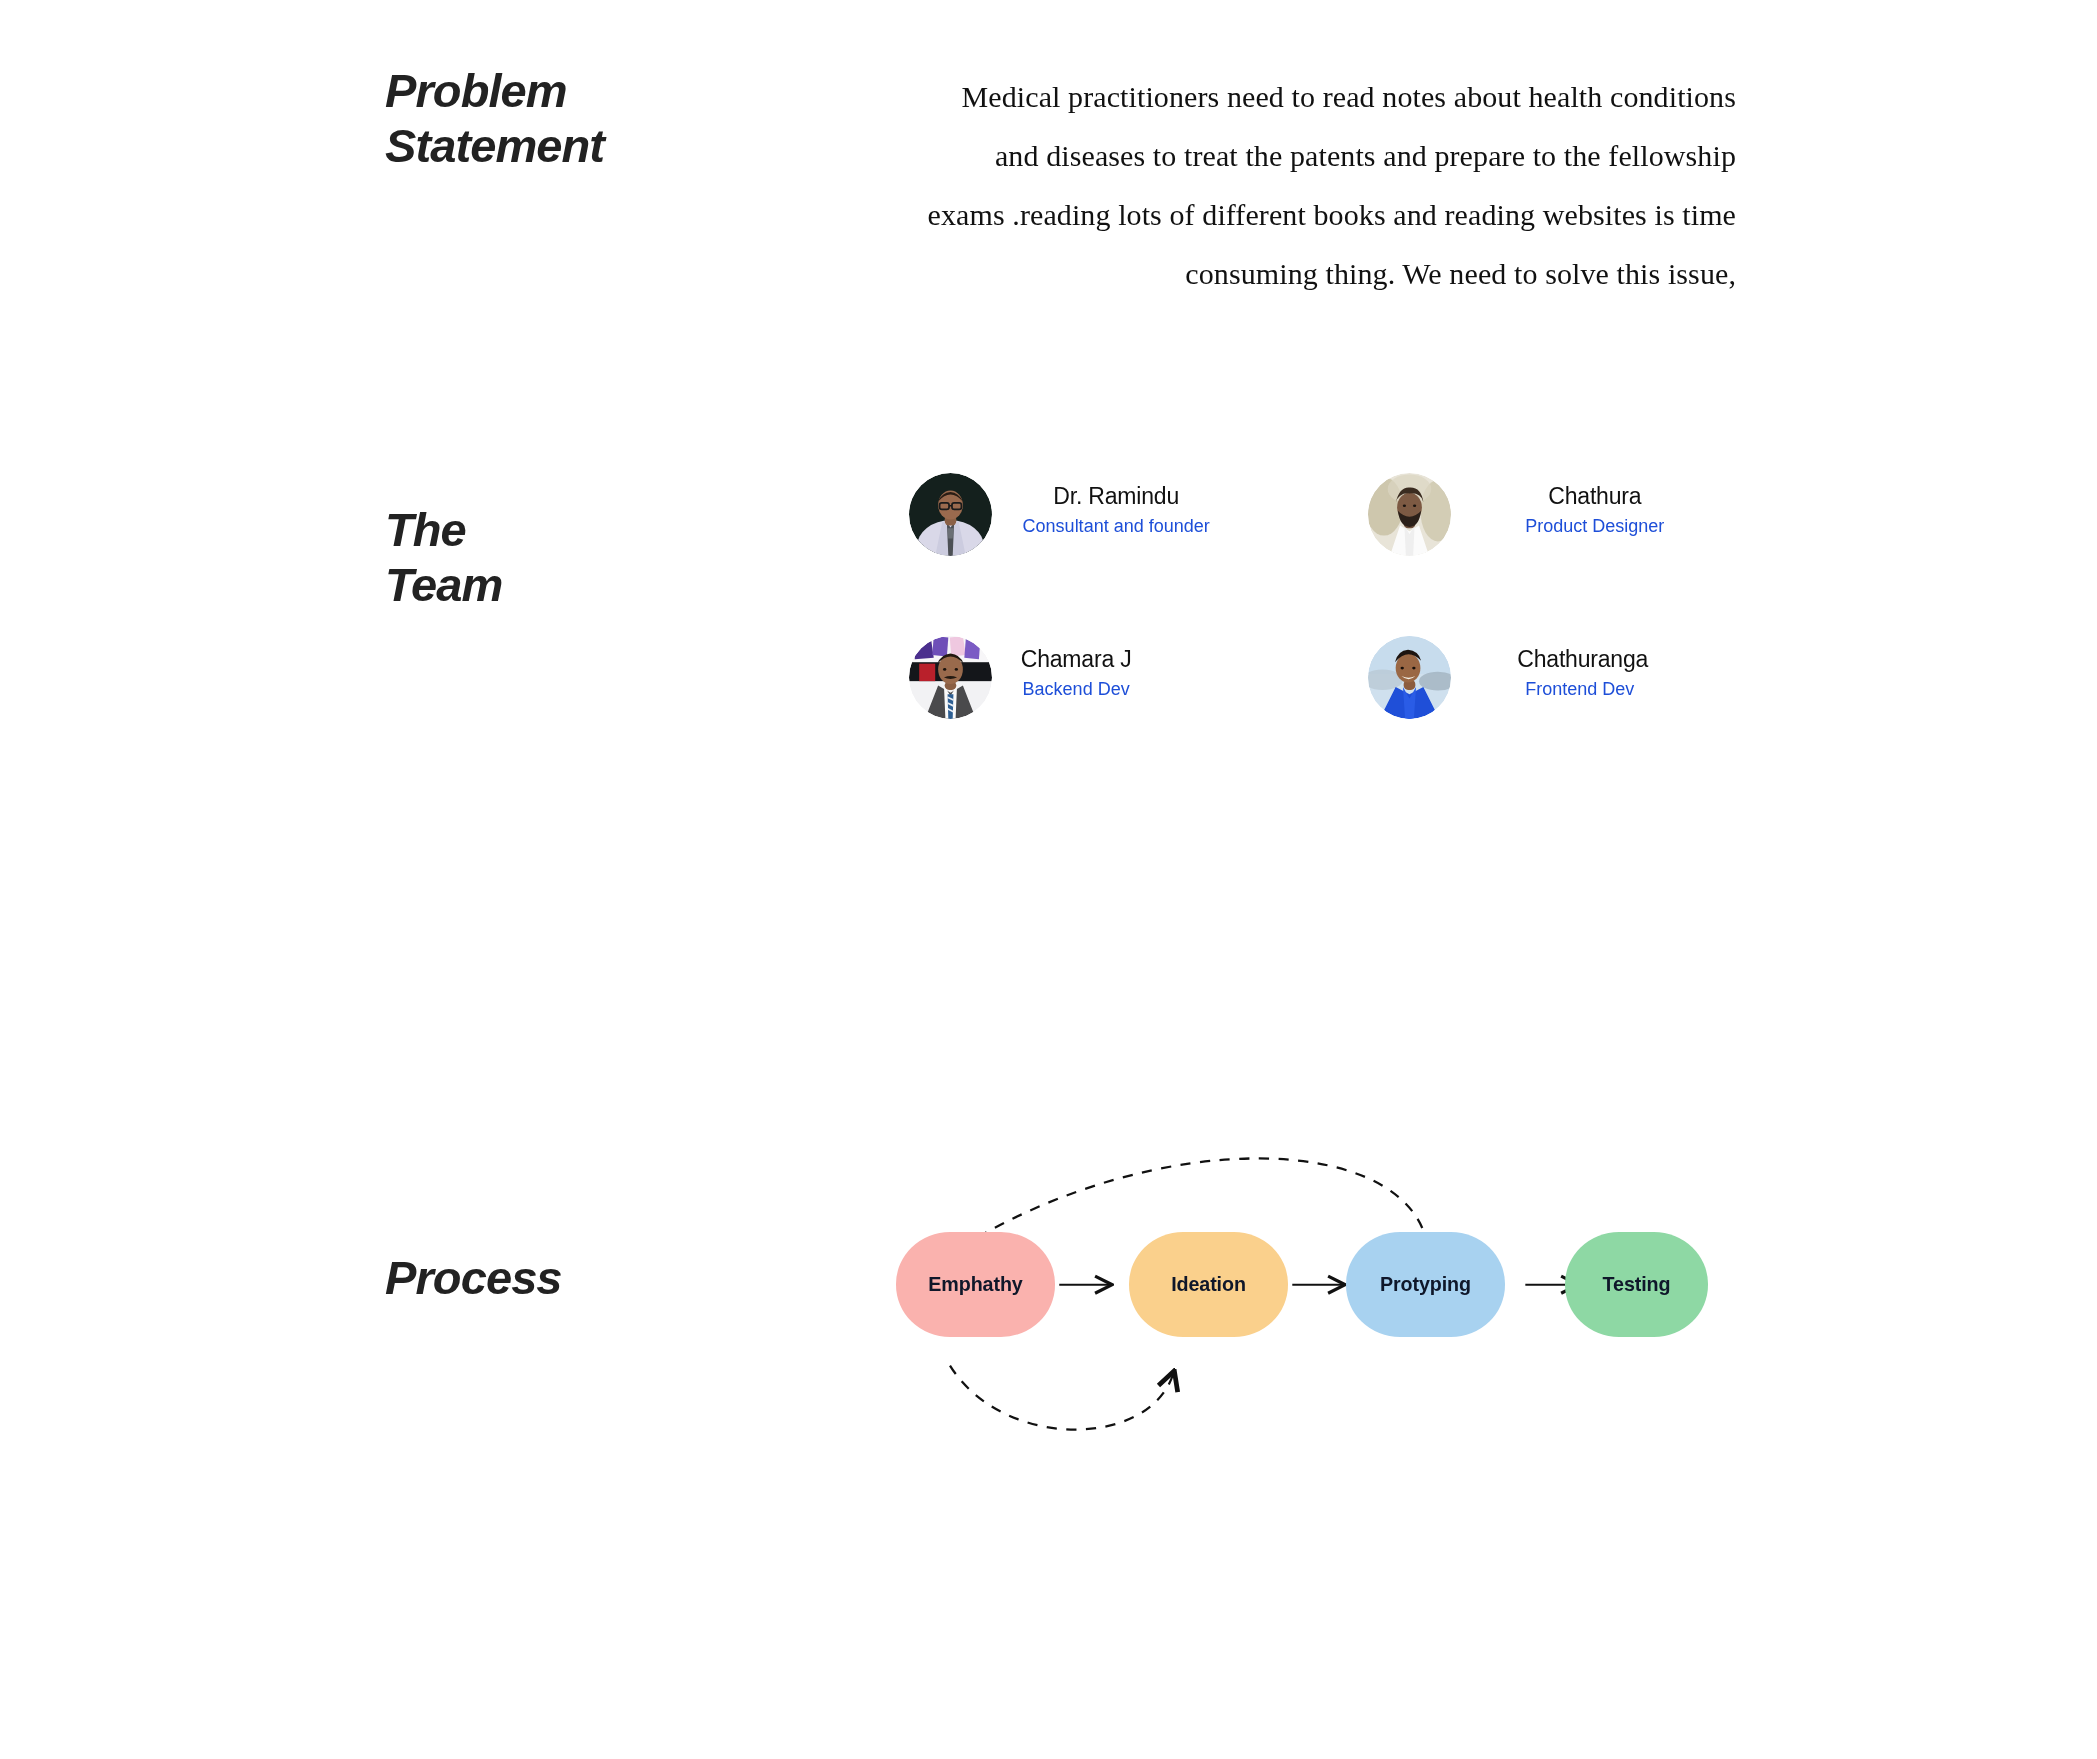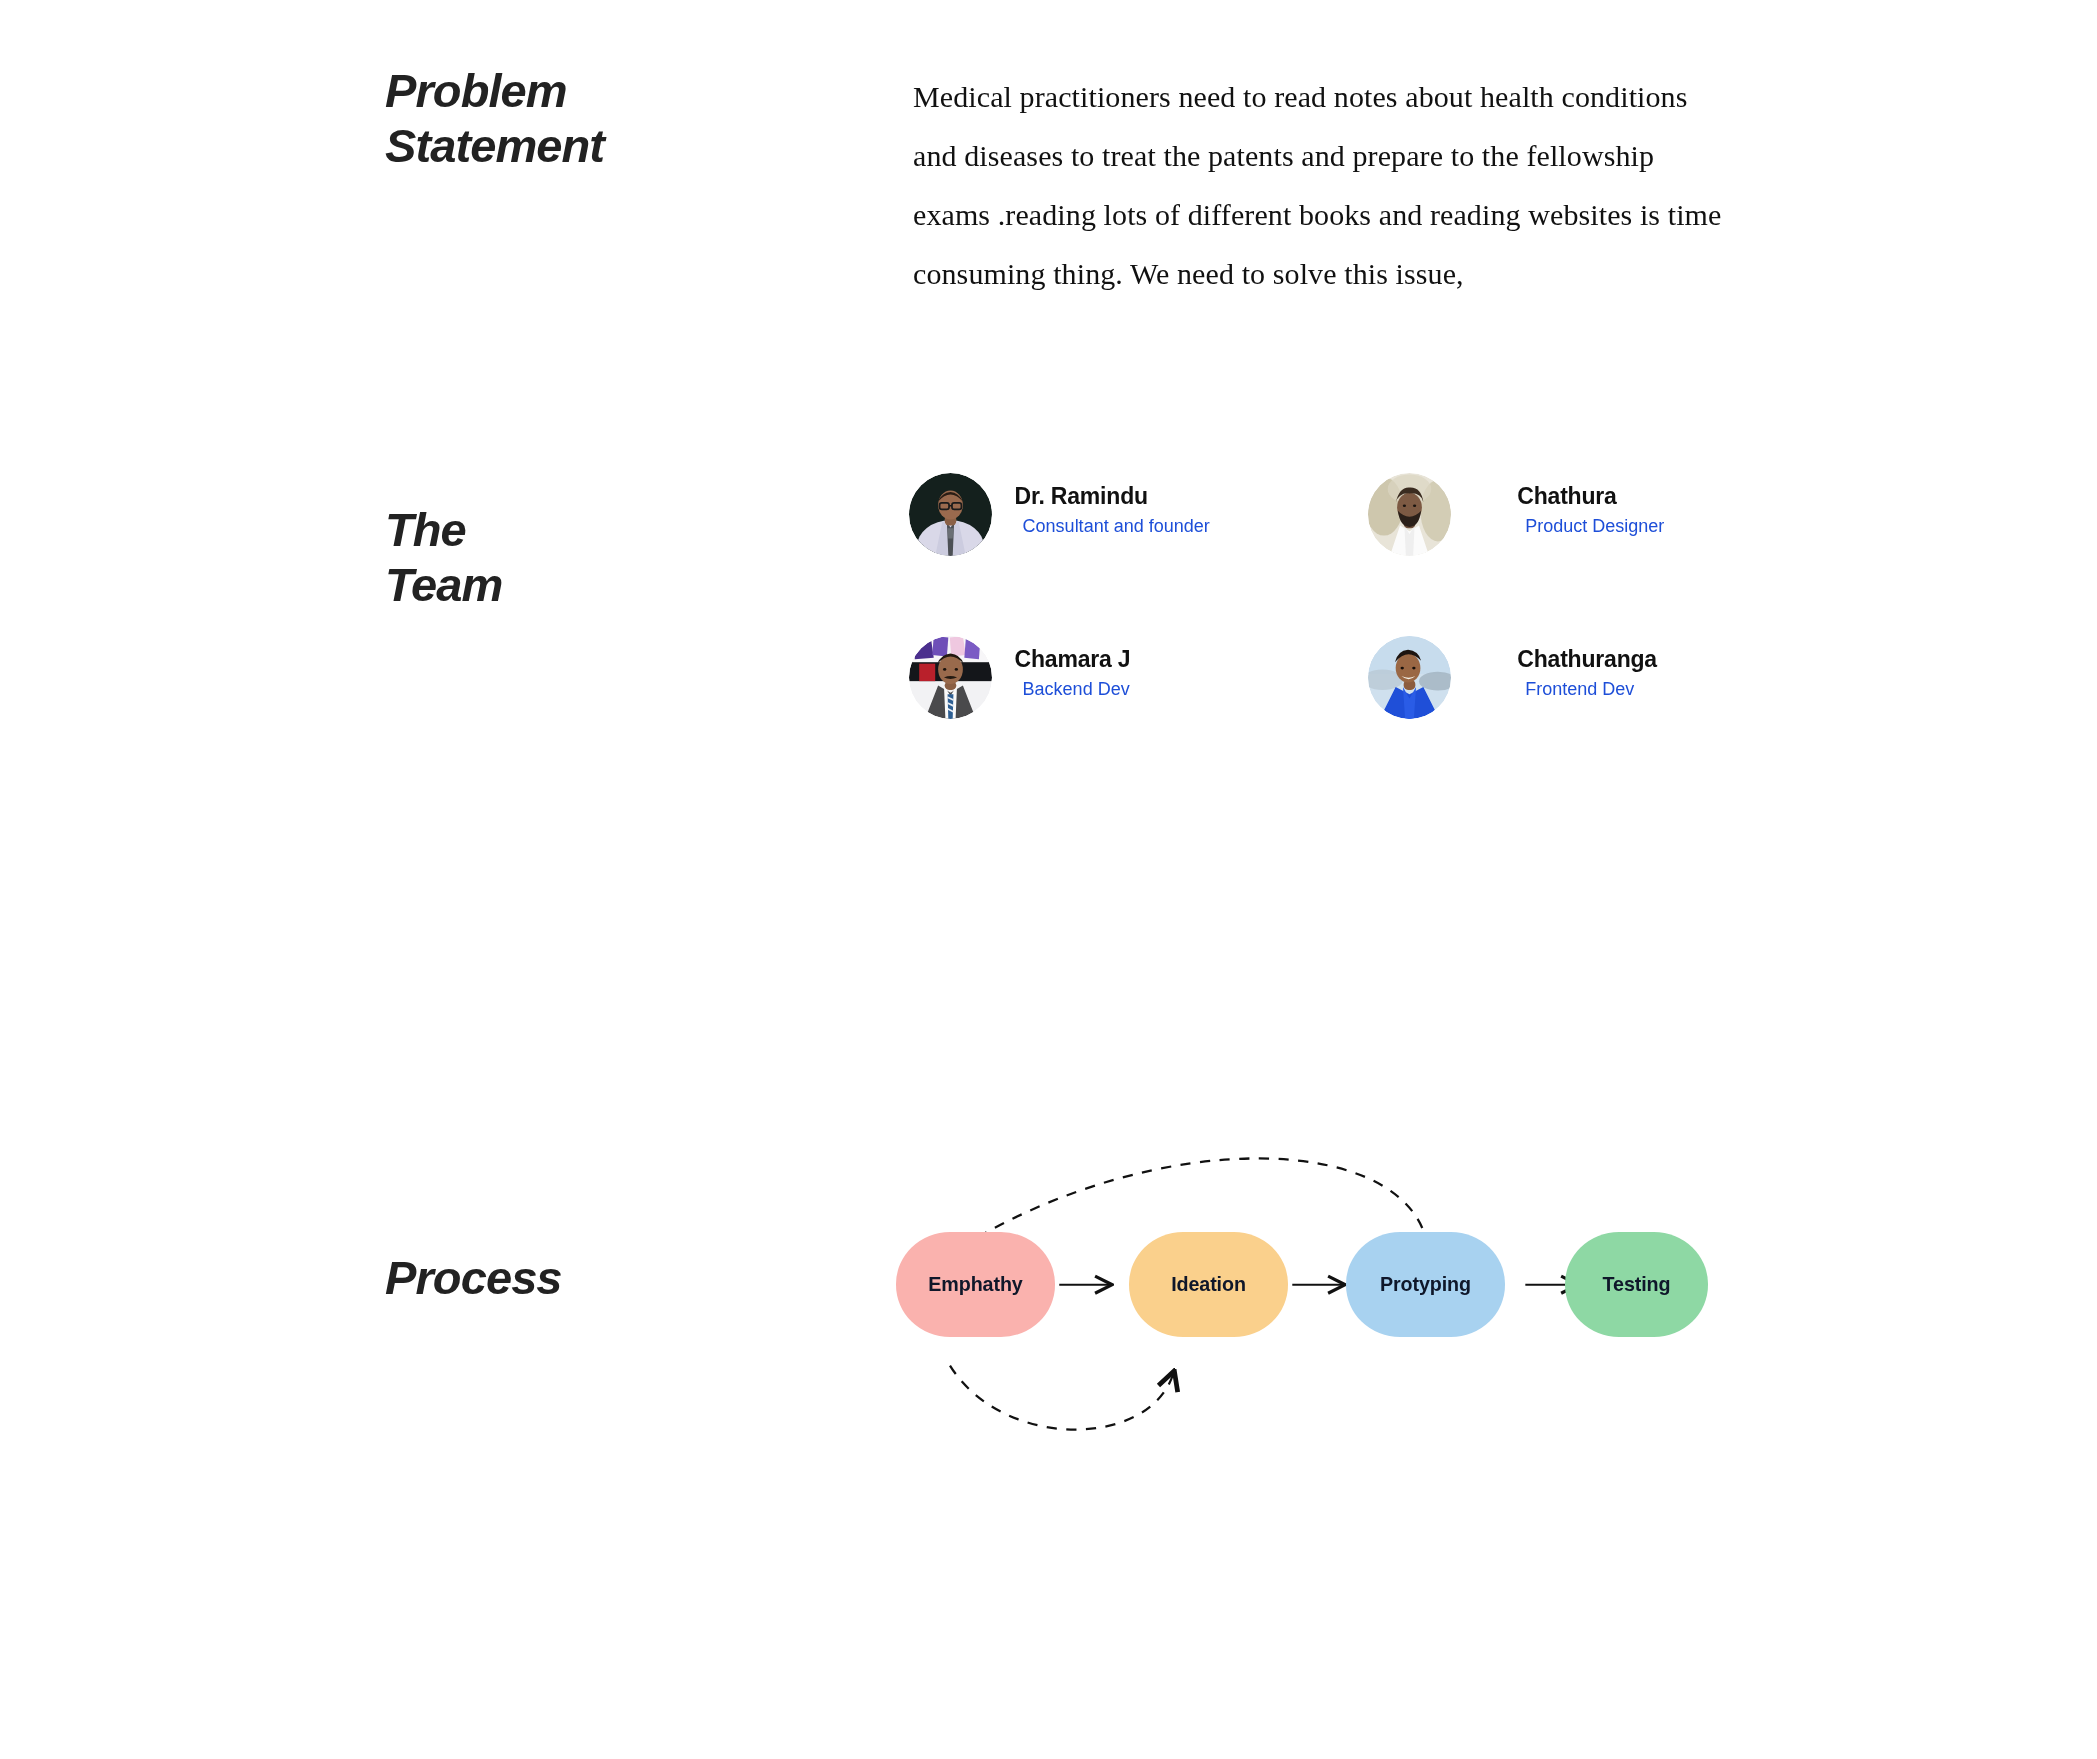--- a/index.html
+++ b/index.html
@@ -45,20 +45,21 @@
     position: absolute;
     left: 913px;
     top: 67px;
     width: 823px;
     font-family: "Liberation Serif", "DejaVu Serif", serif;
     font-size: 30px;
     line-height: 59px;
     color: #111111;
     letter-spacing: 0.1px;
     margin: 0;
+    text-align: right;
   }
 
   
   #team-grid {
     position: absolute;
     left: 909px;
     top: 473px;
     width: 845px;
   }
   .team-row {
@@ -80,27 +81,28 @@
     border-radius: 50%;
     overflow: hidden;
     flex: none;
     position: relative;
   }
   .avatar svg { display: block; width: 100%; height: 100%; }
 
   .member-text { margin-left: 22.6px; }
   .member-name {
     font-family: "Liberation Sans", sans-serif;
-    font-weight: bold;
+    font-weight: normal;
     font-size: 23px;
     letter-spacing: -0.2px;
     color: #111111;
     line-height: 1.1;
     margin: 0 0 8px 0;
     white-space: nowrap;
+    text-align: center;
   }
   .member-role {
     font-family: "Liberation Sans", sans-serif;
     font-weight: normal;
     font-size: 18px;
     color: #1d4ed8;
     line-height: 1.1;
     margin: 8px;
     white-space: nowrap;
   }

